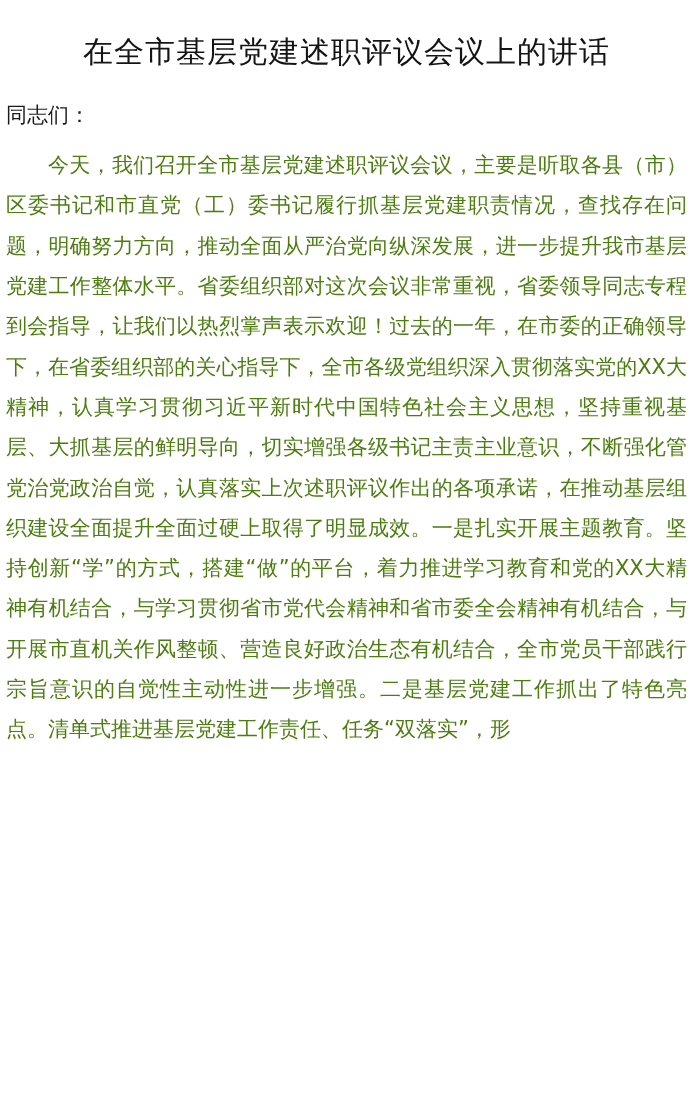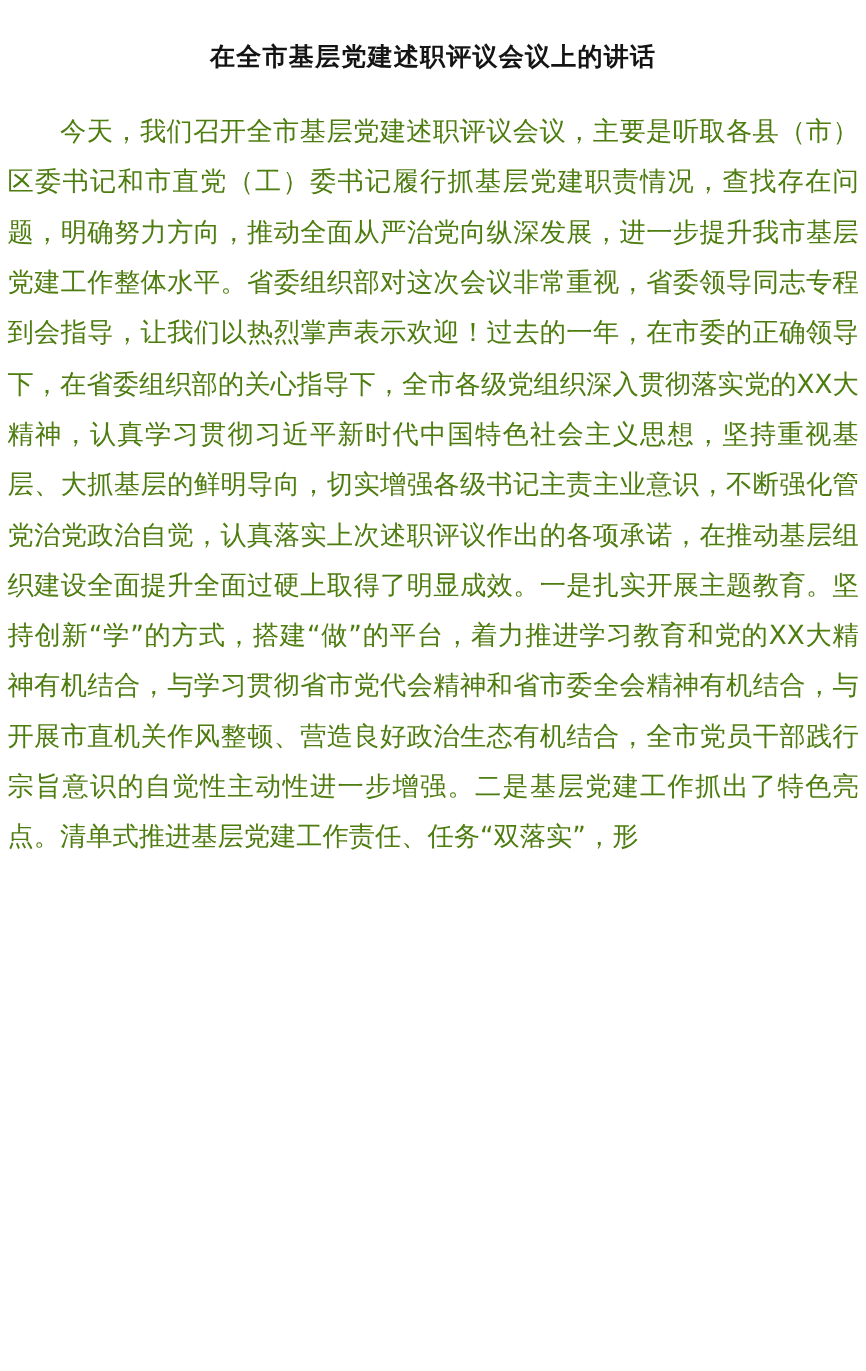--- a/index.html
+++ b/index.html
@@ -14,22 +14,22 @@
     color: #1a1a1a;
   }
   .page {
     width: 693px;
     min-height: 1097px;
     box-sizing: border-box;
     padding: 26px 6px 0 6px;
     background: #ffffff;
   }
   .doc-title {
-    font-size: 20px;
-    font-weight: bold;
+    font-size: 30px;
+    font-weight: normal;
     text-align: center;
     letter-spacing: 1px;
     line-height: 1.35;
     margin: 6px 0 26px 0;
     color: #141414;
   }
   .salutation {
     font-size: 21px;
     line-height: 1.55;
     margin: 0 0 14px 0;
@@ -46,16 +46,17 @@
     word-break: break-all;
   }
 </style>
 </head>
 <body>
 
 <div class="page">
 
   <h1 class="doc-title">在全市基层党建述职评议会议上的讲话</h1>
 
+  <p class="salutation">同志们：</p>
 
   <p class="body-para">今天，我们召开全市基层党建述职评议会议，主要是听取各县（市）区委书记和市直党（工）委书记履行抓基层党建职责情况，查找存在问题，明确努力方向，推动全面从严治党向纵深发展，进一步提升我市基层党建工作整体水平。省委组织部对这次会议非常重视，省委领导同志专程到会指导，让我们以热烈掌声表示欢迎！过去的一年，在市委的正确领导下，在省委组织部的关心指导下，全市各级党组织深入贯彻落实党的XX大精神，认真学习贯彻习近平新时代中国特色社会主义思想，坚持重视基层、大抓基层的鲜明导向，切实增强各级书记主责主业意识，不断强化管党治党政治自觉，认真落实上次述职评议作出的各项承诺，在推动基层组织建设全面提升全面过硬上取得了明显成效。一是扎实开展主题教育。坚持创新“学”的方式，搭建“做”的平台，着力推进学习教育和党的XX大精神有机结合，与学习贯彻省市党代会精神和省市委全会精神有机结合，与开展市直机关作风整顿、营造良好政治生态有机结合，全市党员干部践行宗旨意识的自觉性主动性进一步增强。二是基层党建工作抓出了特色亮点。清单式推进基层党建工作责任、任务“双落实”，形</p>
 
 </div>
 
 </body></html>

